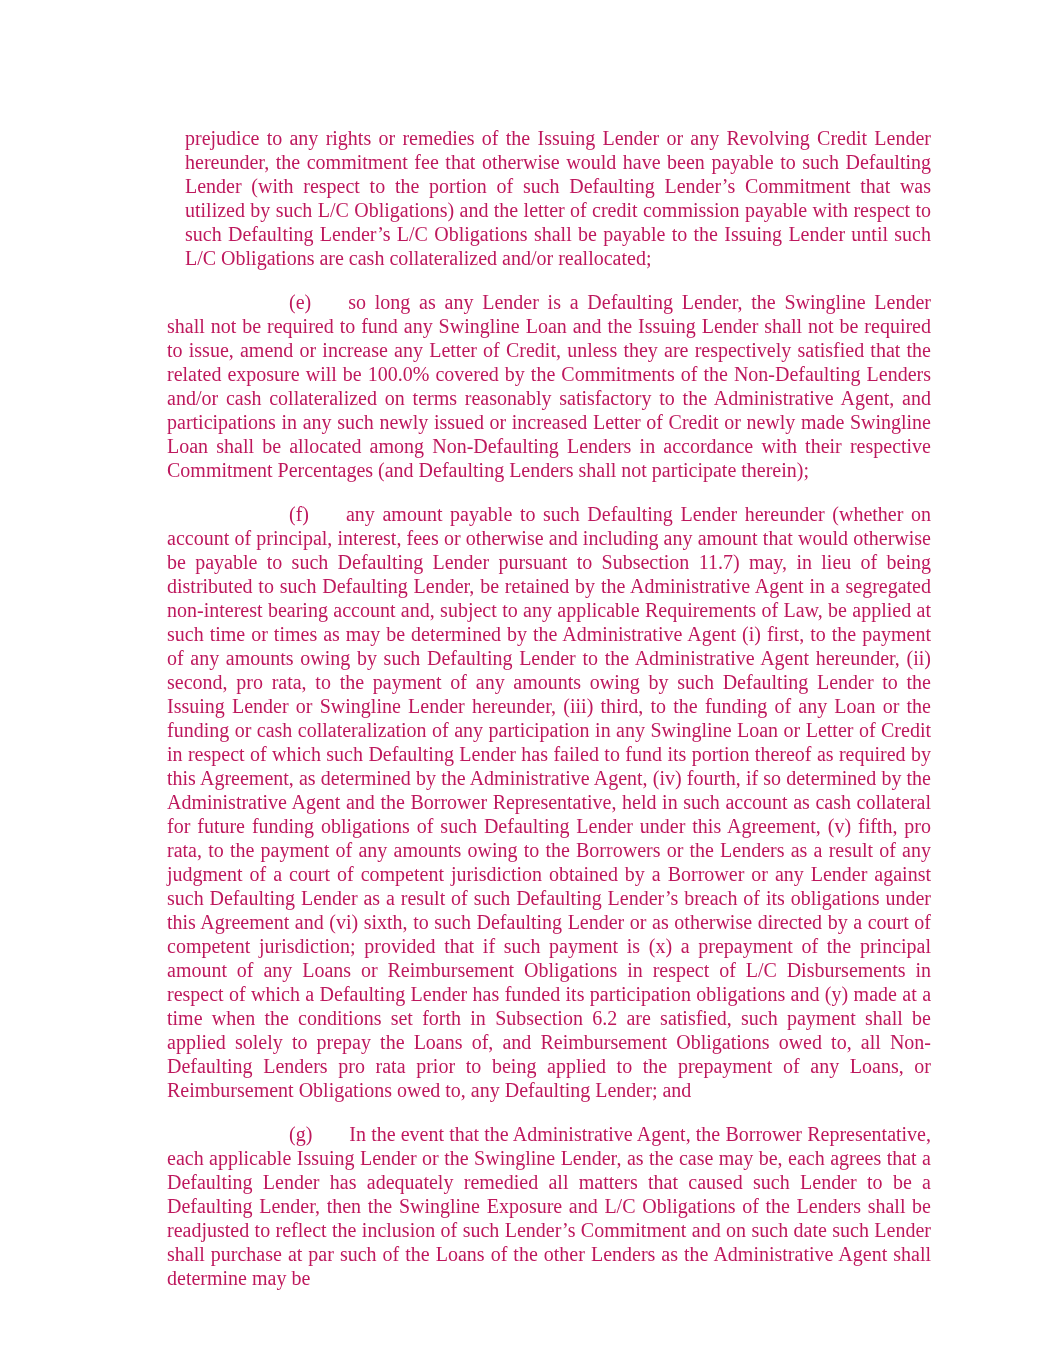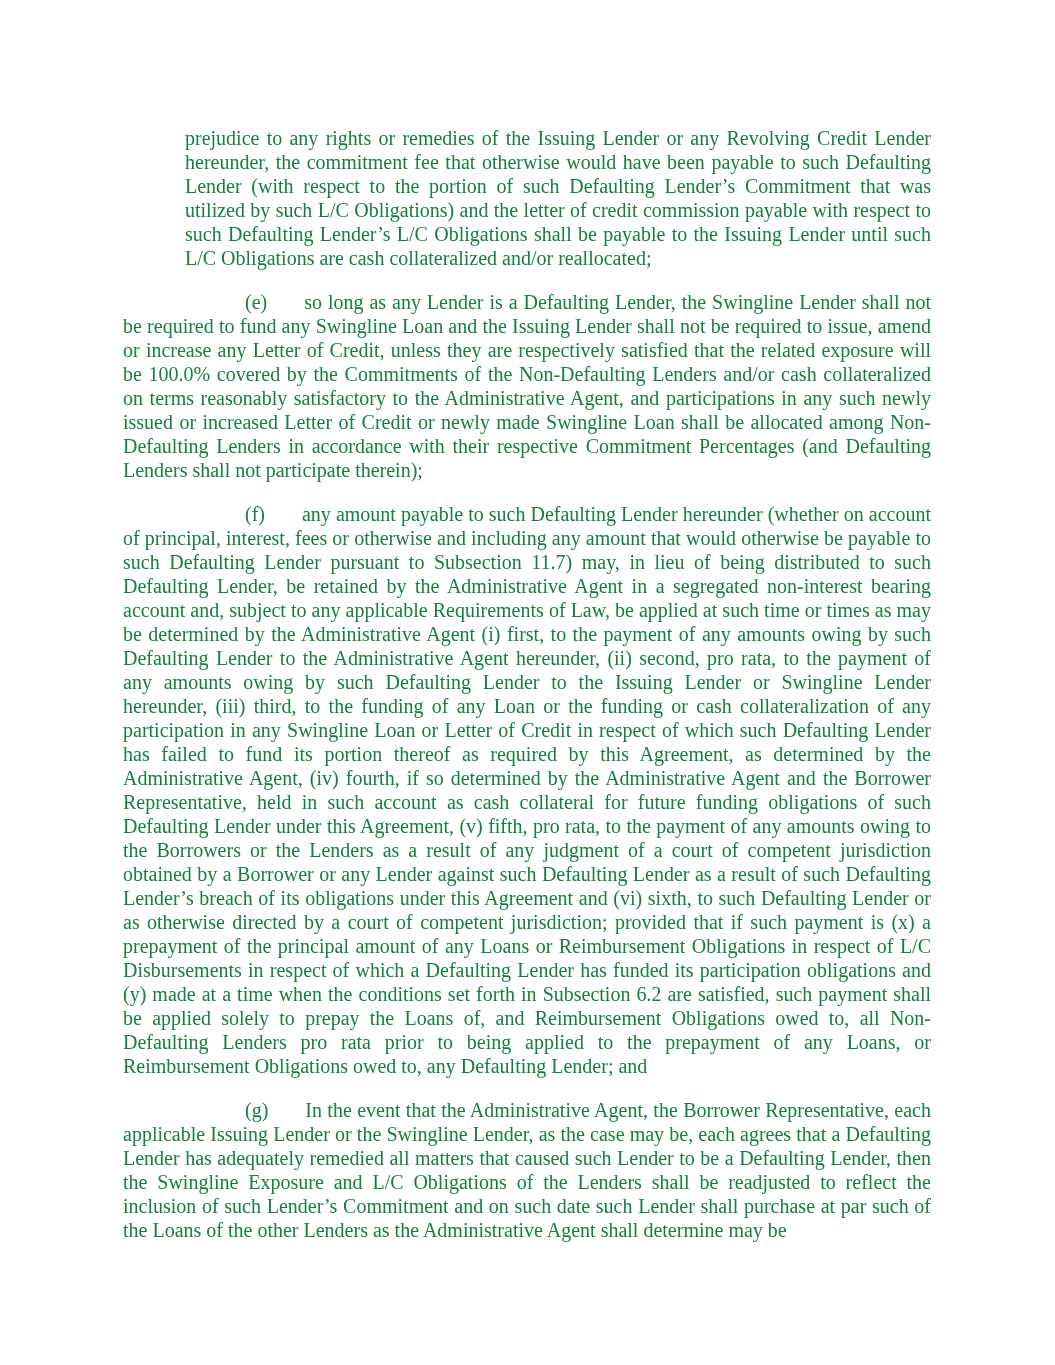--- a/index.html
+++ b/index.html
@@ -6,40 +6,41 @@
     margin: 0;
     padding: 0;
     background: #ffffff;
   }
   .page {
     position: relative;
     width: 1055px;
     height: 1365px;
     background: #ffffff;
     font-family: "Liberation Serif", "DejaVu Serif", serif;
-    color: #15803d;
+    color: #be185d;
     overflow: hidden;
   }
   .body-text {
     position: absolute;
     left: 123px;
     top: 126px;
     width: 808px;
   }
   p.para {
     margin: 0 0 20px 0;
     text-align: justify;
     font-size: 20px;
     line-height: 24px;
   }
   p.continuation {
     margin-left: 62px;
   }
   p.lettered {
     text-indent: 122px;
+    margin-left: 44px;
   }
   .tab {
     display: inline-block;
     width: 37px;
   }
   .u {
   }
   .page-number {
     position: absolute;
     top: 1251px;

